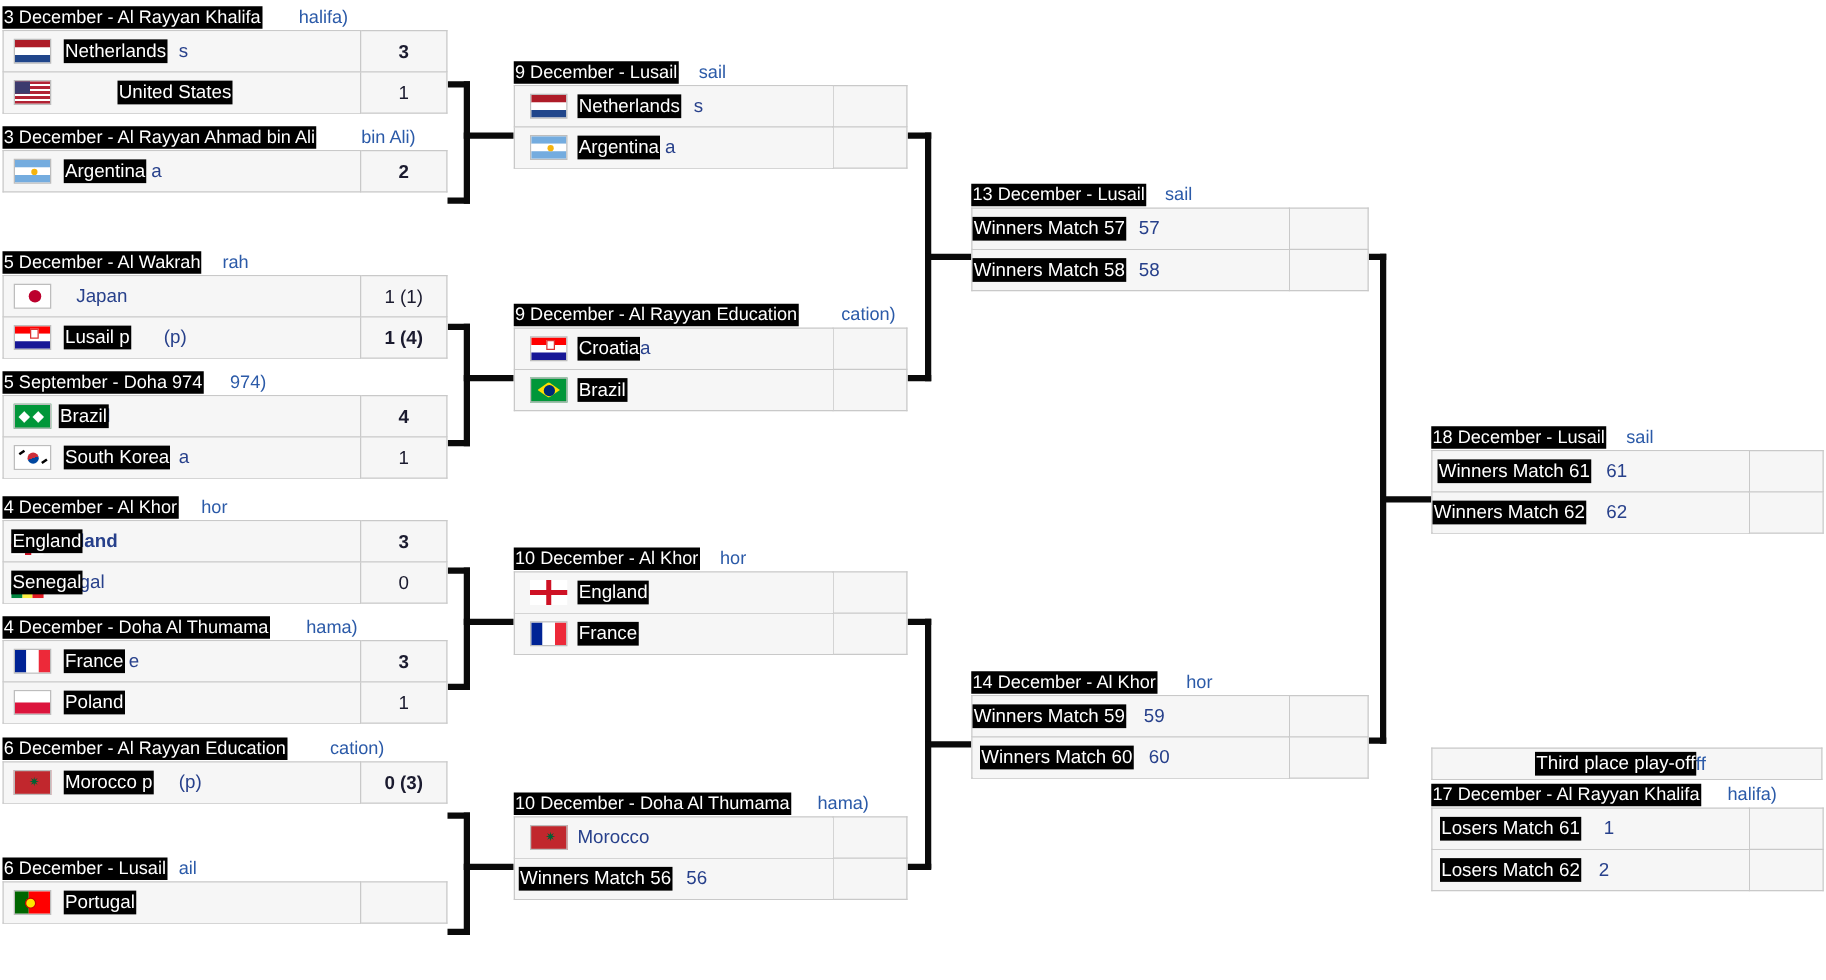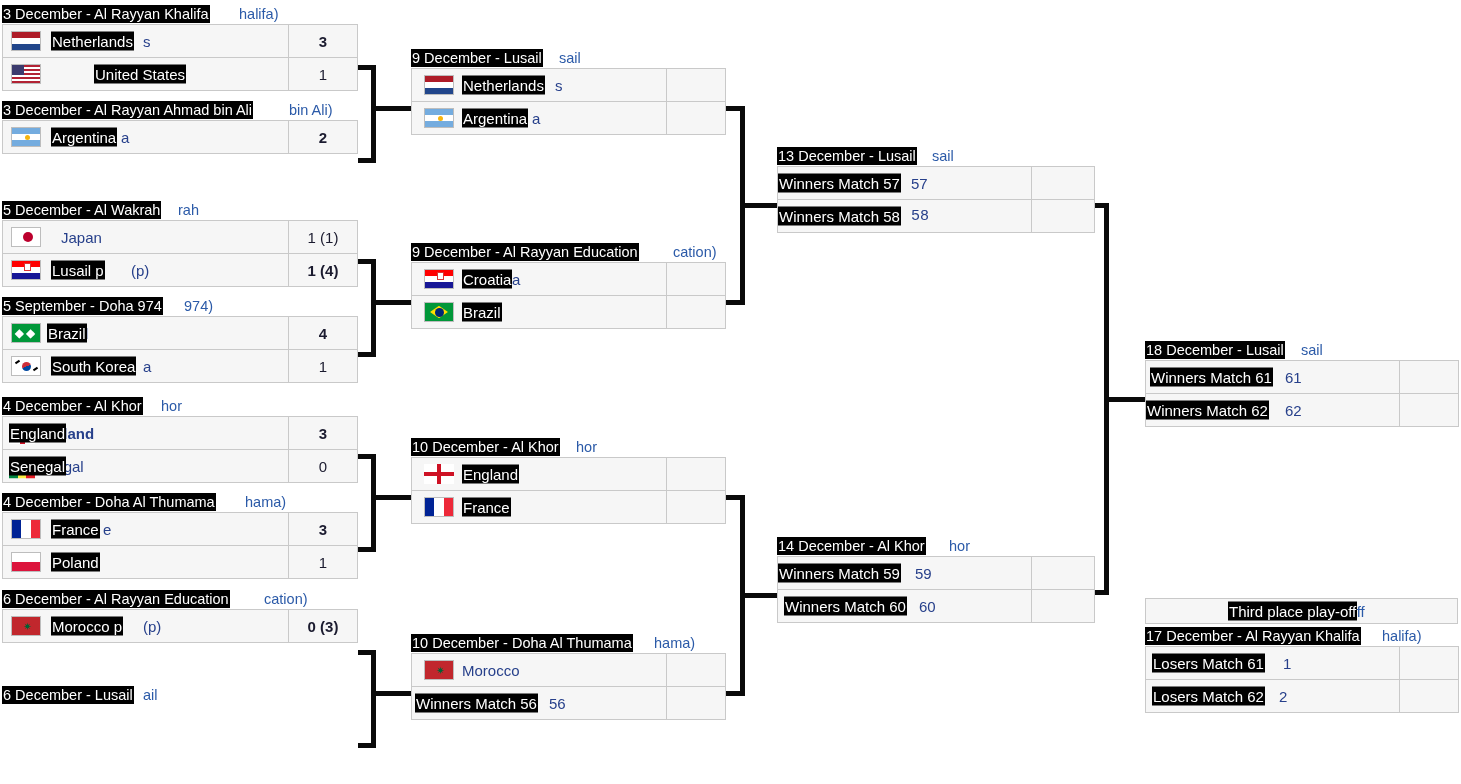--- a/index.html
+++ b/index.html
@@ -309,20 +309,32 @@
     </table>
 </div>
 
 <div class="match" style="left:2px;top:685px;">
   <div class="venue">
     <span style="margin-left:141px;">ail</span>
     <span class="ov">6 December - Lusail</span>
   </div>
   <table class="mt">
     <tbody>
+        <tr>
+      <td class="team" style="width:285px;">
+        <span class="flag">
+              <span class="v3" style="left:0;width:40%;background:#006600;"></span>
+              <span class="v3" style="left:40%;width:60%;background:#ff0000;"></span>
+              <span style="position:absolute;left:30%;top:30%;width:9px;height:9px;border-radius:50%;background:#ffe900;border:1px solid #c00;box-sizing:border-box;"></span>
+            </span>
+        <span class="tname" style="left:124px;"></span>
+        <span class="ovl" style="left:48px;">Portugal</span>
+      </td>
+      <td class="score" style="width:68px;"></td>
+    </tr>
   </tbody>
     </table>
 </div>
 
 <div class="match" style="left:411px;top:48px;">
   <div class="venue">
     <span style="margin-left:148px;">sail</span>
     <span class="ov">9 December - Lusail</span>
   </div>
   <table class="mt">
@@ -463,21 +475,21 @@
     <tbody>
         <tr>
       <td class="team" style="width:253px;">
         <span class="tname nf" style="left:133px;">57</span>
         <span class="ovl" style="left:0px;">Winners Match 57</span>
       </td>
       <td class="score" style="width:62px;"></td>
     </tr>
     <tr>
       <td class="team">
-        <span class="tname nf" style="left:133px;font-family:Liberation Mono, monospace;">58</span>
+        <span class="tname nf" style="left:133px;">58</span>
         <span class="ovl" style="left:0px;">Winners Match 58</span>
       </td>
       <td class="score"></td>
     </tr>
   </tbody>
     </table>
 </div>
 
 <div class="match" style="left:777px;top:536px;">
   <div class="venue">

